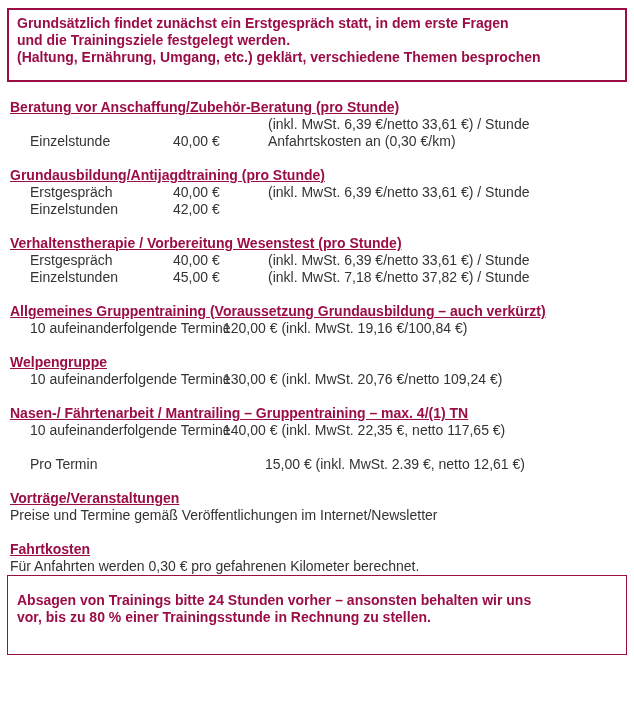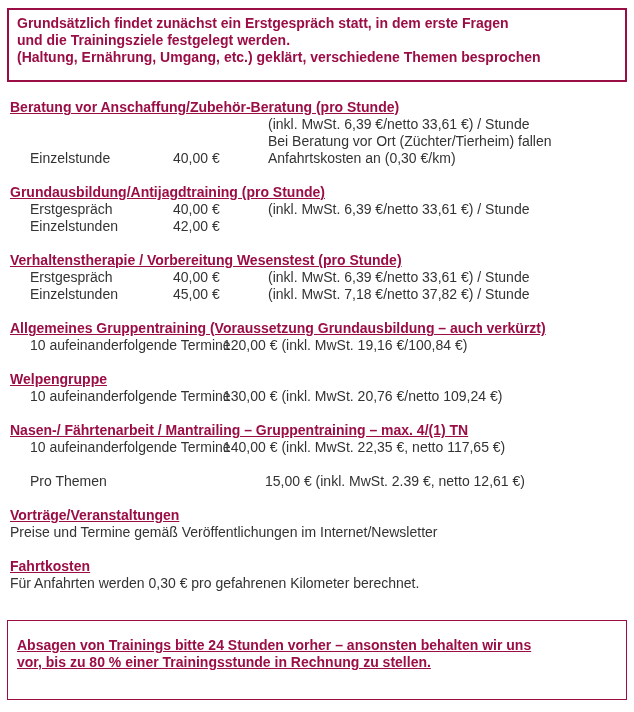--- a/index.html
+++ b/index.html
@@ -18,22 +18,20 @@
 
   .notice-box {
     border: 2px solid var(--accent, #9b0d45);
     color: var(--accent, #9b0d45);
     font-weight: bold;
     padding: 5px 8px 14px 8px;
   }
   .footer-box {
     border-width: 1px;
     padding: 16px 14px 28px 9px;
-    margin-top: 28px;
-    text-decoration: underline;
   }
   .box-line { white-space: nowrap; }
 
   .section { margin-top: 17px; padding-left: 3px; }
   .section-title {
     color: var(--accent, #9b0d45);
     font-weight: bold;
     text-decoration: underline;
     white-space: nowrap;
   }
@@ -64,21 +62,20 @@
     <div class="box-line">(Haltung, Ernährung, Umgang, etc.) geklärt, verschiedene Themen besprochen</div>
   </div>
 
   <div class="section">
     <div class="section-title">Beratung vor Anschaffung/Zubehör-Beratung (pro Stunde)</div>
     <div class="row">
       <span class="c-label">Einzelstunde</span>
       <span class="c-price">40,00 €</span>
       <span class="c-details">
         <span class="d-line">(inkl. MwSt. 6,39 €/netto 33,61 €) / Stunde</span>
-        <span class="d-line">Bei Beratung vor Ort (Züchter/Tierheim) fallen</span>
         <span class="d-line">Anfahrtskosten an (0,30 €/km)</span>
       </span>
     </div>
   </div>
 
   <div class="section">
     <div class="section-title">Grundausbildung/Antijagdtraining (pro Stunde)</div>
     <div class="row">
       <span class="c-label">Erstgespräch</span>
       <span class="c-price">40,00 €</span>
@@ -129,21 +126,21 @@
   <div class="section">
     <div class="section-title">Nasen-/ Fährtenarbeit / Mantrailing – Gruppentraining – max. 4/(1) TN</div>
     <div class="row">
       <span class="c-label-w">10 aufeinanderfolgende Termine</span>
       <span class="c-value">140,00 € (inkl. MwSt. 22,35 €, netto 117,65 €)</span>
     </div>
   </div>
 
   <div class="section">
     <div class="row">
-      <span class="c-label-x">Pro Themen</span>
+      <span class="c-label-x">Pro Termin</span>
       <span class="c-value">15,00 € (inkl. MwSt. 2.39 €, netto 12,61 €)</span>
     </div>
   </div>
 
   <div class="section">
     <div class="section-title">Vorträge/Veranstaltungen</div>
     <div class="row-text">Preise und Termine gemäß Veröffentlichungen im Internet/Newsletter</div>
   </div>
 
   <div class="section">

